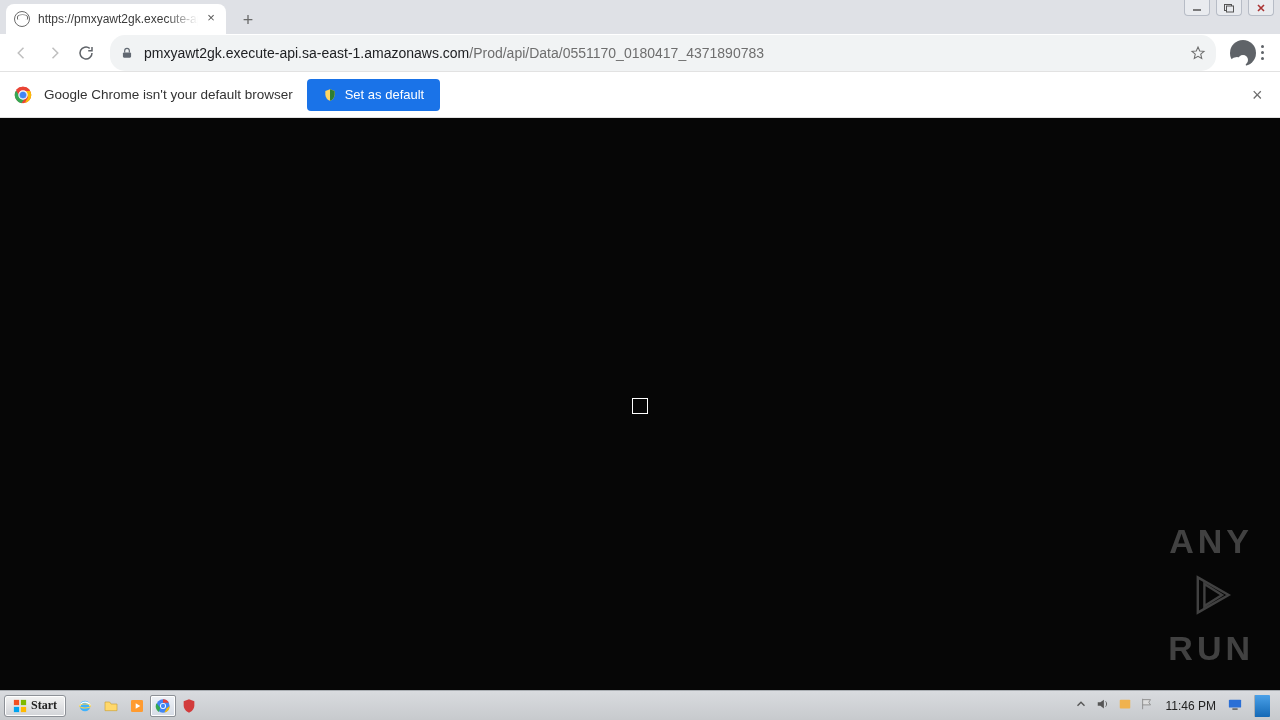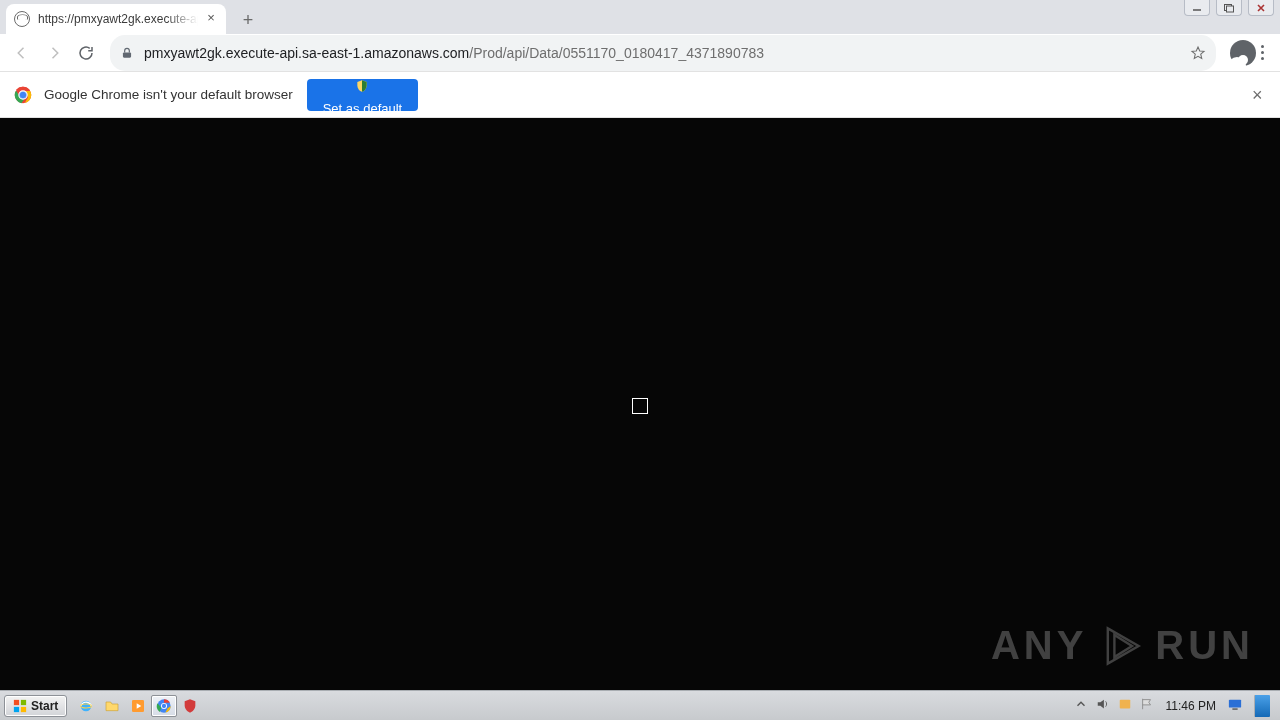--- a/index.html
+++ b/index.html
@@ -41,38 +41,38 @@
   .avatar::after { content: ""; position: absolute; }
   .avatar-wrap { position: relative; width: 26px; height: 26px; }
   .avatar-wrap .body { position: absolute; bottom: -3px; left: 4px; width: 18px; height: 12px; background: #fff; border-radius: 10px 10px 0 0; }
   .menu-dots { width: 24px; height: 24px; display: flex; flex-direction: column; align-items: center; justify-content: center; gap: 3px; cursor: pointer; }
   .menu-dots span { width: 3px; height: 3px; background: #5f6368; border-radius: 50%; }
 
   
   .infobar { height: 46px; background: #fff; display: flex; align-items: center; padding: 0 14px; border-bottom: 1px solid #e2e2e2; }
   .infobar .chrome-icon { width: 18px; height: 18px; margin-right: 12px; }
   .infobar .msg { font-size: 13.5px; color: #333; }
-  .infobar .set-btn { margin-left: 14px; background: #1a73e8; color: #fff; border: none; border-radius: 4px; height: 32px; padding: 0 16px; font-size: 13px; display: flex; align-items: center; gap: 8px; cursor: pointer; flex-direction: column; }
+  .infobar .set-btn { margin-left: 14px; background: #1a73e8; color: #fff; border: none; border-radius: 4px; height: 32px; padding: 0 16px; font-size: 13px; display: flex; align-items: center; gap: 8px; cursor: pointer; }
   .infobar .set-btn .shield { width: 14px; height: 14px; }
   .infobar .spacer { flex: 1; }
   .infobar .close { width: 14px; height: 14px; color: #6d6d6d; cursor: pointer; font-size: 18px; line-height: 14px; }
 
   
   .page { flex: 1; background: #060606; position: relative; }
   .spinner { position: absolute; left: 632px; top: 280px; width: 16px; height: 16px; border: 1.5px solid #fff; }
 
   
-  .watermark { position: absolute; right: 26px; bottom: 22px; display: flex; align-items: center; gap: 12px; color: rgba(220,220,220,0.28); font-weight: 600; letter-spacing: 4px; font-size: 40px; font-family: "Arial Black", Arial, sans-serif; }
+  .watermark { position: absolute; right: 26px; bottom: 22px; display: flex; align-items: center; gap: 12px; color: rgba(220,220,220,0.28); font-weight: 600; letter-spacing: 4px; font-size: 34px; font-family: "Arial Black", Arial, sans-serif; flex-direction: column; }
   .watermark svg { width: 44px; height: 44px; stroke: rgba(220,220,220,0.28); fill: none; stroke-width: 2.2; }
 
   
   .taskbar { height: 30px; background: linear-gradient(#d9dbdf,#c7cacd); border-top: 1px solid #a9adb2; display: flex; align-items: center; padding: 0 4px; font-size: 12px; }
   .start-btn { height: 22px; display: flex; align-items: center; gap: 4px; padding: 0 8px; border: 1px solid #8d9197; border-radius: 3px; background: linear-gradient(#f3f3f3,#d2d4d8); box-shadow: inset 0 0 0 1px #fff; cursor: pointer; margin-right: 6px; }
   .start-btn .flag { width: 14px; height: 14px; }
-  .start-btn .label { font-weight: 600; color: #222; }
+  .start-btn .label { font-weight: 600; color: #222; font-family: Liberation Serif, serif; }
   .tb-icon { width: 26px; height: 22px; display: flex; align-items: center; justify-content: center; border-radius: 2px; cursor: pointer; }
   .tb-icon.active { border: 1px solid #8d9197; background: linear-gradient(#eff2f7,#d6dce6); box-shadow: inset 0 0 0 1px #fff; }
   .tb-icon svg, .tb-icon .g { width: 16px; height: 16px; }
   .taskbar .spacer { flex: 1; }
   .tray { display: flex; align-items: center; gap: 8px; padding: 0 6px; }
   .tray .clock { font-size: 12px; color: #222; margin: 0 4px; }
   .tray svg, .tray .g { width: 14px; height: 14px; color: #555; }
   .show-desktop { width: 16px; height: 22px; border-left: 1px solid #a9adb2; margin-left: 4px; background: linear-gradient(#4aa0e8,#1469b6); border-radius: 1px; }
 
   

